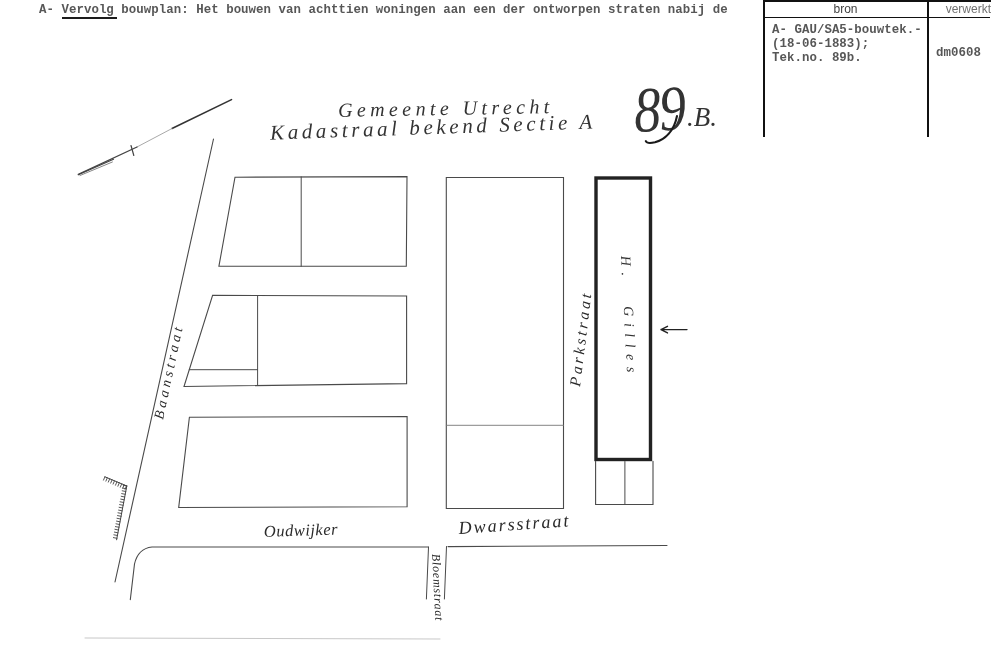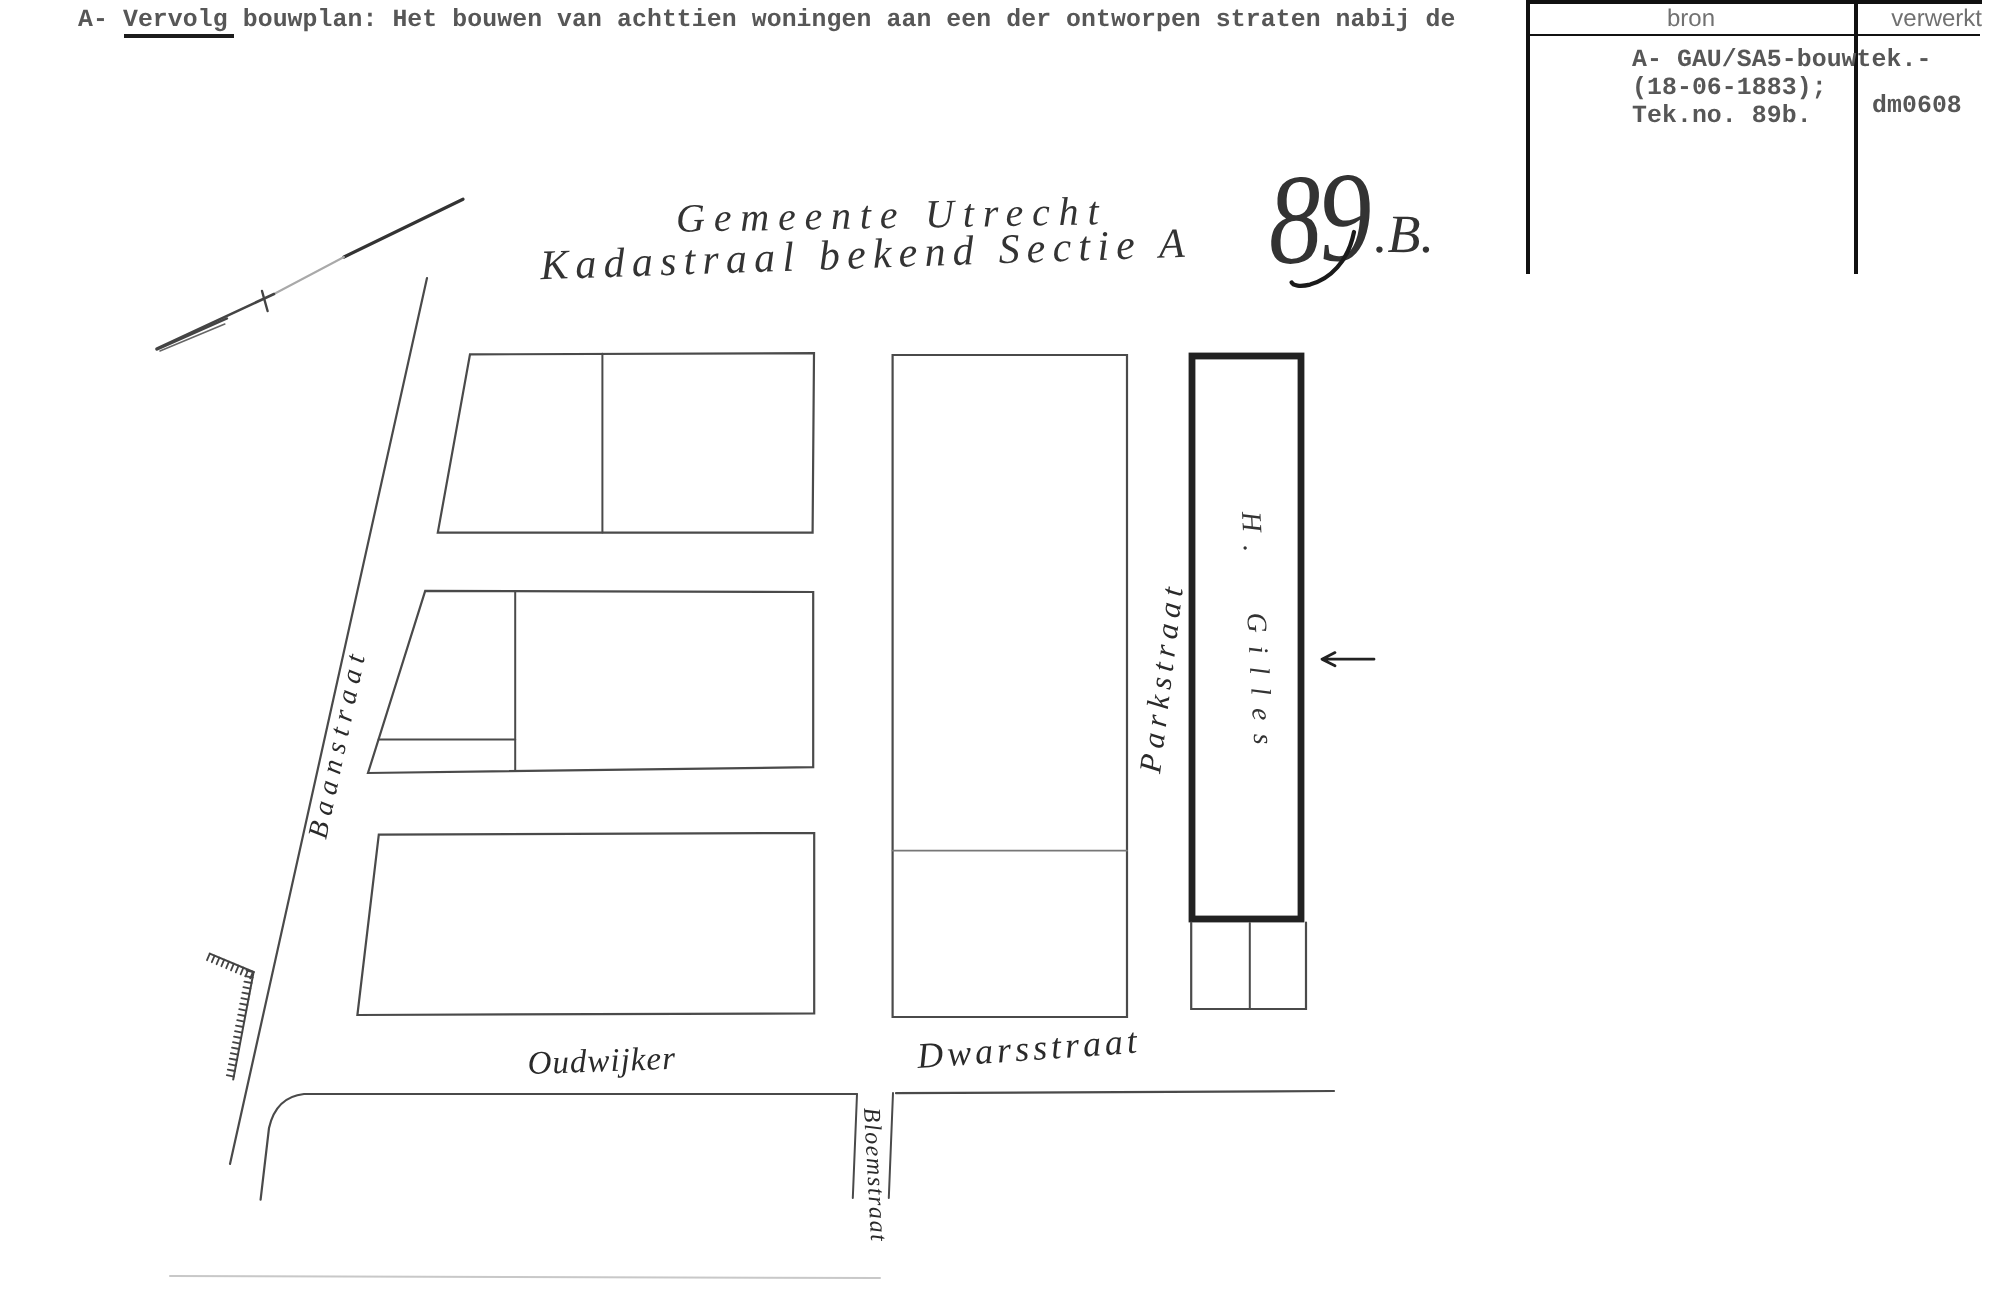--- a/index.html
+++ b/index.html
@@ -19,25 +19,25 @@
   <div style="position:absolute;left:62px;top:17px;width:55px;height:1.6px;background:#1c1c1c;"></div>
 
   <div style="position:absolute;left:763px;top:0px;width:228px;height:1.5px;background:#111;"></div>
 
   <div style="position:absolute;left:763px;top:16.5px;width:227px;height:1.8px;background:#111;"></div>
 
   <div style="position:absolute;left:763px;top:0px;width:1.8px;height:137px;background:#111;"></div>
 
   <div style="position:absolute;left:927px;top:0px;width:1.8px;height:137px;background:#111;"></div>
 
-  <div style="position:absolute;left:764px;top:2px;width:163px;text-align:center;font-size:12px;color:#ec4899;">bron</div>
+  <div style="position:absolute;left:764px;top:2px;width:163px;text-align:center;font-size:12px;color:#0c4a6e;">bron</div>
 
   <div style="position:absolute;left:928px;top:2px;width:63px;text-align:right;font-size:12px;color:#ec4899;">verwerkt</div>
 
-  <div class="mono" style="left:772px;top:22.5px;line-height:14.2px;margin-left:44px;">A- GAU/SA5-bouwtek.-
+  <div class="mono" style="left:772px;top:22.5px;line-height:14.2px;">A- GAU/SA5-bouwtek.-
 (18-06-1883);
 Tek.no. 89b.</div>
 
   <div class="mono" style="left:936px;top:46px;">dm0608</div>
 
   <div class="script" style="left:338px;top:97px;font-size:20px;letter-spacing:4.4px;transform:rotate(-1deg);">Gemeente Utrecht</div>
 
   <div class="script" style="left:270px;top:115px;font-size:21px;letter-spacing:3.6px;transform:rotate(-2deg);">Kadastraal bekend Sectie A</div>
 
   <div class="script" style="left:632px;top:74px;font-size:64px;letter-spacing:-2px;transform:rotate(-3deg) scaleX(0.84);transform-origin:left top;">89</div>

